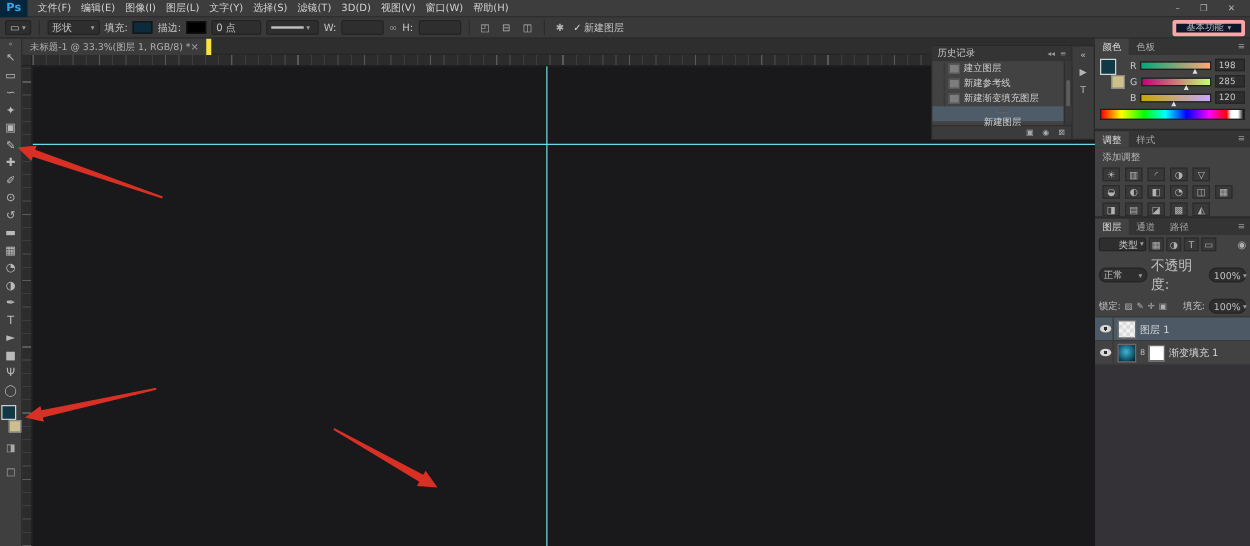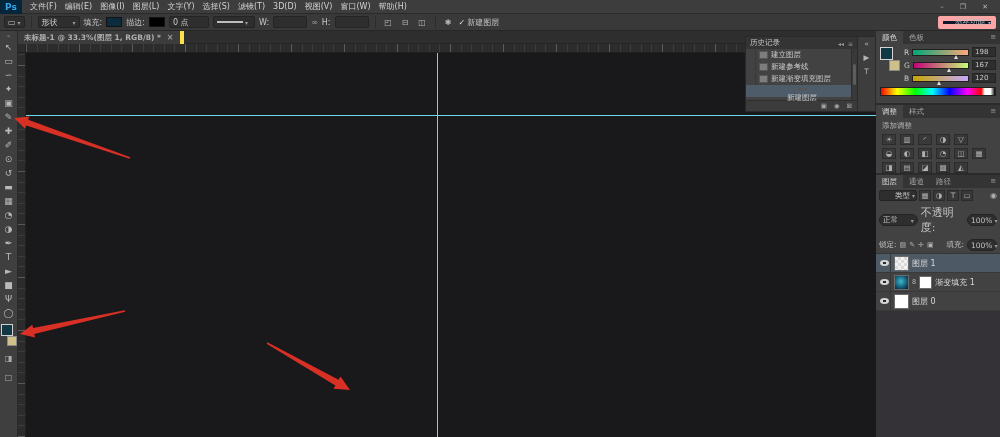--- a/index.html
+++ b/index.html
@@ -21,37 +21,37 @@
   .well { background:#2e2e2e; border:1px solid #242424; border-radius:2px; height:12px;
           display:flex; align-items:center; padding:0 3px; gap:2px; white-space:nowrap; }
   .sw { width:16px; height:10px; border:1px solid #121212; display:inline-block; }
   .sw-fill { background:#0c2c3e; } .sw-stroke { background:#000; }
   .sep { width:1px; height:12px; background:#2c2c2c; margin:0 2px; }
   .opicon { width:13px; height:12px; display:flex; align-items:center; justify-content:center; color:#b5b5b5; font-size:8px; }
   .stroke-line { display:inline-block; width:26px; height:2px; background:#bdbdbd; }
   .wh { width:34px; }
   .arrow { font-size:6px; color:#9a9a9a; }
   .workspace { position:absolute; right:3px; top:1.5px; height:13px; width:58px; background:#0f172a;
-               border:5px solid #fca5a5; border-radius:2px; display:flex; align-items:center;
-               justify-content:flex-end; gap:3px; font-size:7.5px; color:#bdbdbd; }
+               border:3px solid #fca5a5; border-radius:2px; display:flex; align-items:center;
+               justify-content:center; gap:3px; font-size:7.5px; color:#bdbdbd; }
 
   
   .toolbar { position:absolute; left:0; top:31px; width:18px; bottom:0; background:#3f3f3f;
              border-right:1px solid #2a2a2a; display:flex; flex-direction:column; align-items:center; padding-top:1px; }
   .tb-collapse { font-size:6px; color:#9a9a9a; height:8px; line-height:8px; }
   .tool { height:14px; line-height:14px; font-size:9px; color:#b9b9b9; width:100%; text-align:center; }
   .fgbg { position:relative; width:16px; height:22px; margin-top:4px; }
   .bgsw { position:absolute; right:0; bottom:0; width:10px; height:10px; background:#cec089; border:1px solid #8a8a8a; }
   .fgsw { position:absolute; left:0; top:0; width:12px; height:12px; background:#103845; border:1px solid #cfcfcf; }
   .tb-extra { margin-top:6px; font-size:8px; color:#aaa; height:13px; line-height:13px; }
 
   
   .tabstrip { position:absolute; left:18px; top:31px; width:858px; height:13px; background:#2e2e2e; border-bottom:1px solid #262626; display:flex; }
   .doctab { height:13px; background:#3c3c3c; color:#b0b0b0; font-size:7.5px; display:flex; align-items:center;
-            gap:6px; padding:0 6px; border-right:4px solid #fde047; white-space:nowrap;font-weight:bold; }
+            padding:0 6px; border-right:4px solid #fde047; white-space:nowrap; }
   .doctab .close { color:#9a9a9a; font-size:8px; }
   .ruler-corner { position:absolute; left:18px; top:44px; width:8px; height:9px; background:#2c2c2c;
                   border-right:1px solid #202020; border-bottom:1px solid #202020; }
   .ruler-top { position:absolute; left:26px; top:44px; width:850px; height:9px; background-color:#2c2c2c;
                border-bottom:1px solid #202020;
                background-image:repeating-linear-gradient(90deg,#5a5a5a 0 1px,transparent 1px 53px),
                                 repeating-linear-gradient(90deg,#3d3d3d 0 1px,transparent 1px 10.6px); }
   .ruler-left { position:absolute; left:18px; top:53px; width:8px; bottom:0; background-color:#2c2c2c;
                 border-right:1px solid #202020;
                 background-image:repeating-linear-gradient(0deg,#5a5a5a 0 1px,transparent 1px 53px),
@@ -330,21 +330,21 @@
           <span class="cp-track tr-r">
               <span class="cp-marker" style="left:78%"></span>
             </span>
           <span class="cp-val">198</span>
         </div>
         <div class="cp-row">
           <span>G</span>
           <span class="cp-track tr-g">
               <span class="cp-marker" style="left:65%"></span>
             </span>
-          <span class="cp-val">167</span>
+          <span class="cp-val">285</span>
         </div>
         <div class="cp-row">
           <span>B</span>
           <span class="cp-track tr-b">
               <span class="cp-marker" style="left:47%"></span>
             </span>
           <span class="cp-val">120</span>
         </div>
       </div>
     </div>
@@ -435,27 +435,20 @@
       </div>
       <div class="lay-row">
         <span class="eye-cell">
             <span class="eye"></span>
           </span>
         <span class="thumb thumb-grad"></span>
         <span class="linkmark">8</span>
         <span class="thumb thumb-white" style="width:13px;height:13px"></span>
         <span>渐变填充 1</span>
       </div>
-      <div class="lay-row">
-        <span class="eye-cell">
-            <span class="eye"></span>
-          </span>
-        <span class="thumb thumb-white"></span>
-        <span>图层 0</span>
-      </div>
     </div>
     <div class="lay-empty"></div>
   </div>
 </div>
 
 <svg class="arrows" viewBox="0 0 1000 437">
   <polygon fill="#d93025" points="130.3,157.2 28.2,119.7 29.3,116.4 14,118 25.1,128.7 26.2,125.4 129.7,158.8"></polygon>
   <polygon fill="#d93025" points="124.8,310.2 33.1,328.1 32.3,324.7 20,334 35.1,337.4 34.3,333.9 125.2,311.8"></polygon>
   <polygon fill="#d93025" points="266.6,343.7 335.4,385.4 333.5,388.7 350,390 340.5,376.5 338.6,379.8 267.4,342.3"></polygon>
 </svg>

